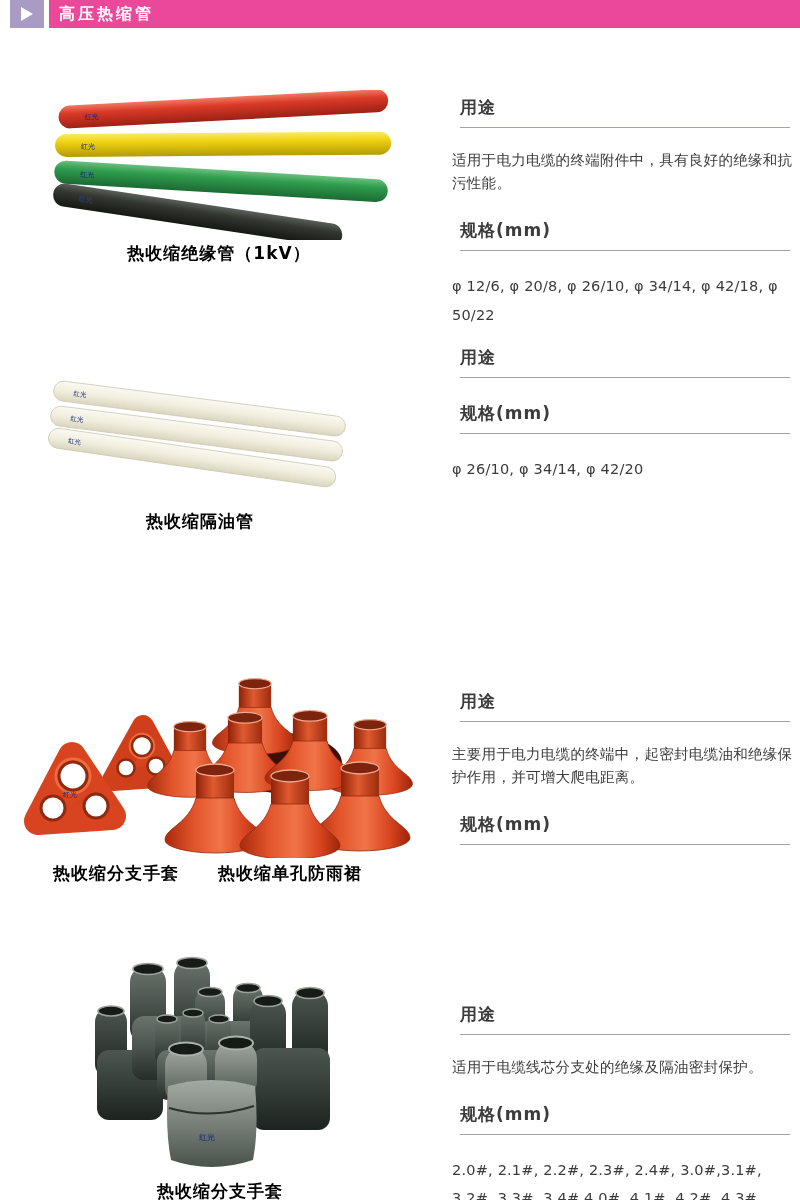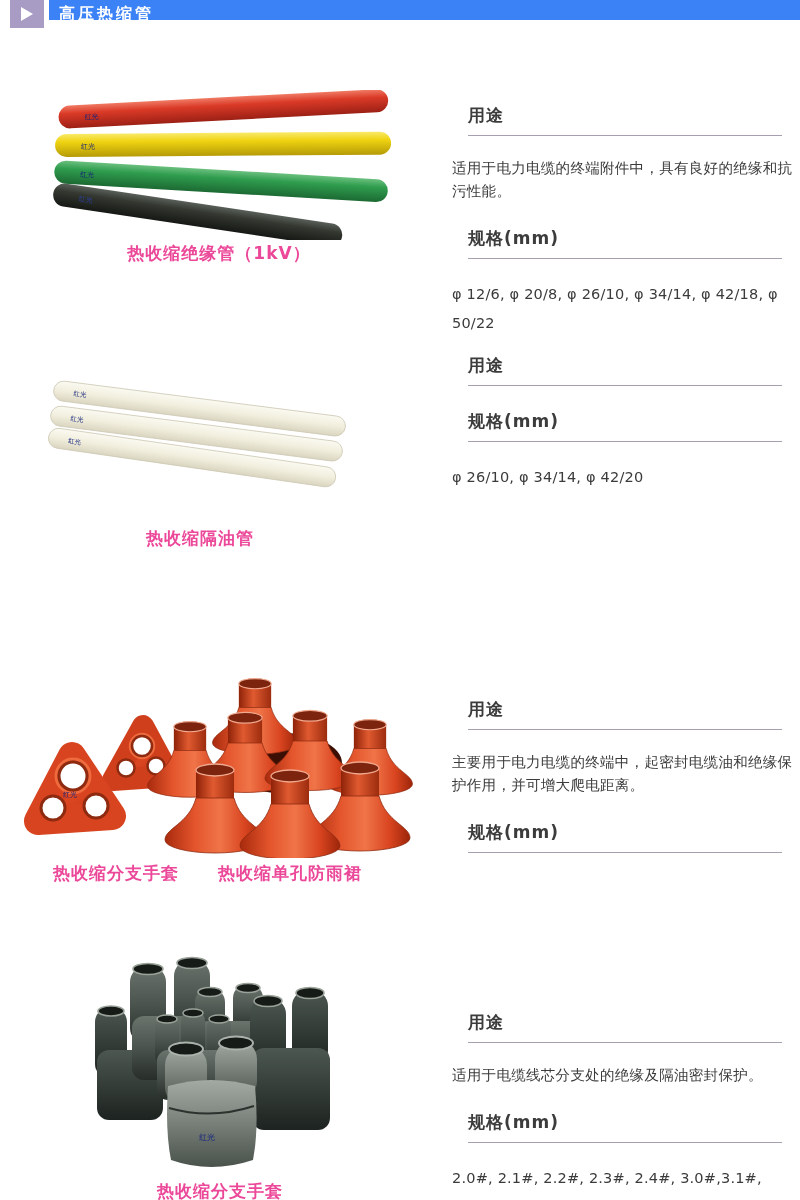--- a/index.html
+++ b/index.html
@@ -4,37 +4,37 @@
 <style>
   html,body{margin:0;padding:0;}
   body{
     width:800px;height:1200px;background:#ffffff;position:relative;overflow:hidden;
     font-family:"DejaVu Sans","Liberation Sans",sans-serif;color:#3b3b3b;
   }
   
   .hdr-marker{position:absolute;left:10px;top:0;width:34px;height:28px;background:#a89bc4;
     display:flex;align-items:center;justify-content:center;}
   .hdr-tri{width:0;height:0;border-left:12px solid #ffffff;border-top:7px solid transparent;border-bottom:7px solid transparent;}
-  .hdr-bar{position:absolute;left:49px;top:0;right:0;height:20px;background:#3b82f6;
+  .hdr-bar{position:absolute;left:49px;top:0;right:0;height:28px;background:#ec4899;
     color:#ffffff;font-weight:bold;font-size:16px;line-height:28px;padding-left:10px;letter-spacing:3px;}
   
   .info{position:absolute;left:452px;width:346px;}
-  .info h3{font-size:17px;font-weight:bold;color:#3c3c3c;margin:16px;padding-bottom:8px;
+  .info h3{font-size:17px;font-weight:bold;color:#3c3c3c;margin:8px;padding-bottom:8px;
     border-bottom:1.5px solid #a59fb0;letter-spacing:1px;}
   .info h3.spec{margin-top:24px;}
   .info p{margin:21px 0 0;font-size:14.5px;line-height:1.6;letter-spacing:0.3px;}
   .info p.spec{line-height:1.95;letter-spacing:0.2px;}
   #info-1{top:88px;} #info-2{top:338px;} #info-3{top:682px;} #info-4{top:995px;}
   
   figure{position:absolute;margin:0;padding:0;}
-  figcaption,.figcap{font-size:17px;font-weight:bold;color:#ec4899;text-align:center;letter-spacing:1px;}
+  figcaption,.figcap{font-size:17px;font-weight:bold;color:#000000;text-align:center;letter-spacing:1px;}
   #fig-1{left:38px;top:90px;width:362px;}
   #fig-1 figcaption{margin-top:2px;}
   #fig-2{left:30px;top:376px;width:340px;}
-  #fig-2 figcaption{margin-top:23px;}
+  #fig-2 figcaption{margin-top:6px;}
   #fig-3{left:10px;top:658px;width:420px;height:230px;}
   #fig-3 .figcap{position:absolute;top:204px;}
   #cap-3a{left:0;width:212px;}
   #cap-3b{left:180px;width:200px;}
   #fig-4{left:85px;top:948px;width:300px;}
   #fig-4 figcaption{margin-top:4px;width:270px;}
   svg{display:block;}
 </style>
 </head>
 <body>

